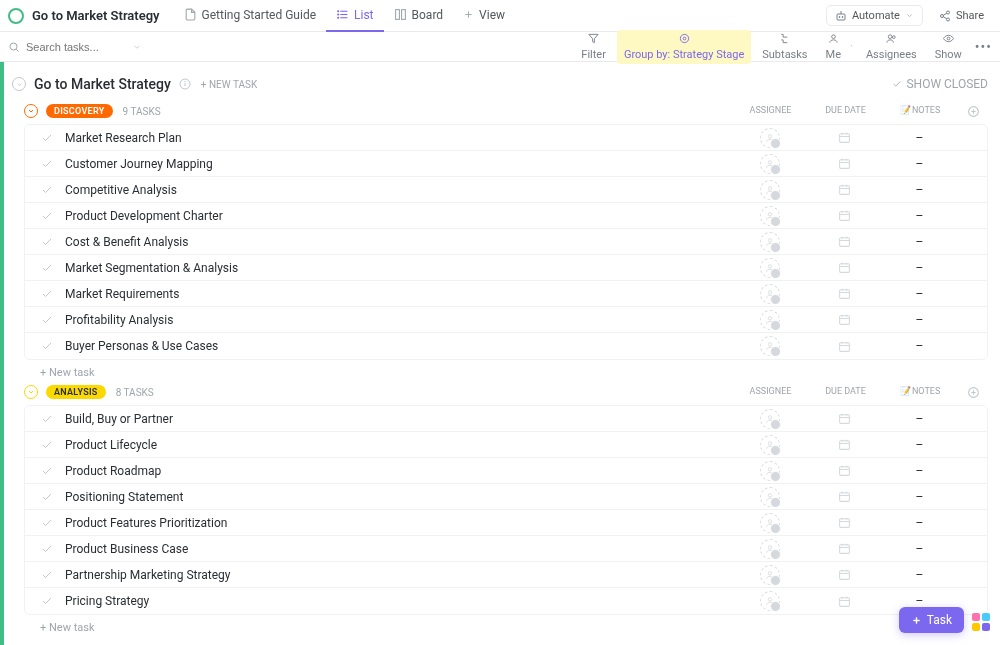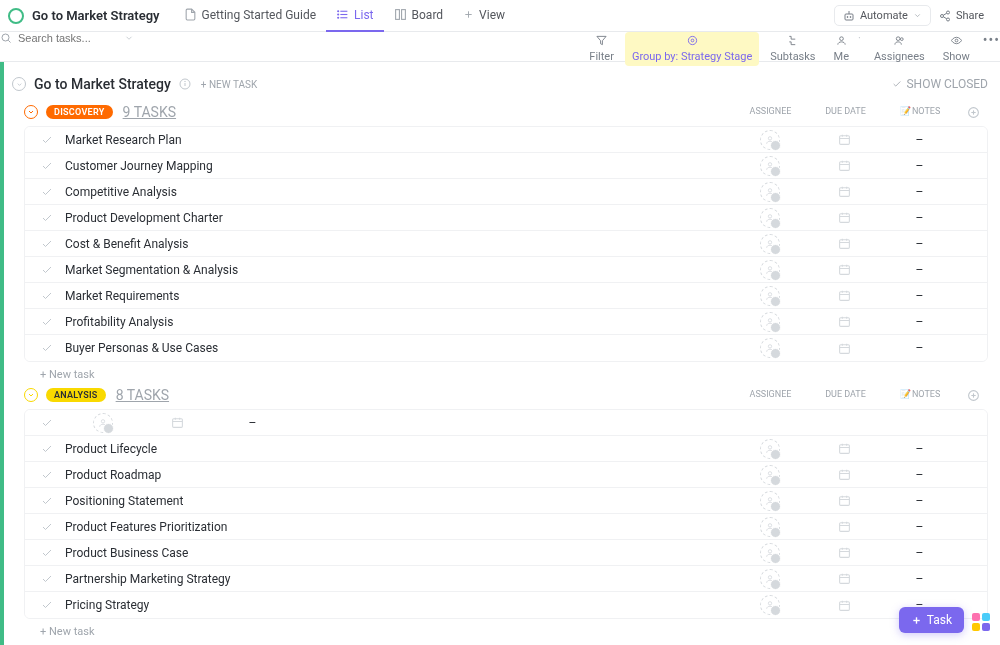--- a/index.html
+++ b/index.html
@@ -6,25 +6,25 @@
 body { font-family: -apple-system, BlinkMacSystemFont, "Segoe UI", Roboto, sans-serif; font-size: 12px; color: #2a2e34; background: #fff; width: 1000px; height: 645px; overflow: hidden; }
 
 
 .header-bar { display: flex; align-items: center; height: 32px; border-bottom: 1px solid #e8eaed; padding: 0 8px; }
 .workspace-logo { width: 16px; height: 16px; border-radius: 50%; border: 2px solid #40bc86; margin-right: 8px; flex-shrink: 0; }
 .ws-title { font-size: 13px; font-weight: 600; color: #2a2e34; margin-right: 14px; }
 .tab { display: flex; align-items: center; gap: 5px; padding: 0 10px; height: 32px; font-size: 12px; color: #54575d; cursor: pointer; border-bottom: 2px solid transparent; }
 .tab.active { color: #7b68ee; border-bottom-color: #7b68ee; }
 .tab .tab-icon { display: inline-flex; }
 .hspace { flex: 1; }
-.automate-btn { display: flex; align-items: center; gap: 5px; padding: 3px 8px; border: 1px solid #e8eaed; border-radius: 5px; font-size: 11px; color: #54575d; cursor: pointer; }
+.automate-btn { display: flex; align-items: center; gap: 5px; padding: 3px 8px; border: 1px solid #e8eaed; border-radius: 5px; font-size: 11px; color: #54575d; cursor: pointer; margin-right: 8px; }
 .share-btn { display: flex; align-items: center; gap: 5px; font-size: 11px; color: #54575d; cursor: pointer; padding: 0 8px; justify-content: space-between; }
 
 
-.toolbar { display: flex; align-items: flex-start; height: 30px; border-bottom: 1px solid #e8eaed; padding: 0 0; font-size: 11px; color: #787f88; }
+.toolbar { display: flex; align-items: center; height: 30px; border-bottom: 1px solid #e8eaed; padding: 0 8px; font-size: 11px; color: #787f88; }
 .search-wrap { display: flex; align-items: center; gap: 6px; flex: 0 0 150px; }
 .search-input { border: none; outline: none; font-size: 11px; color: #787f88; width: 100px; }
 .tool-btn { display: flex; align-items: center; gap: 4px; padding: 3px 7px; cursor: pointer; border-radius: 4px; margin-left: 4px; flex-direction: column; }
 .tool-btn.pill { background: #fef9c3; color: #7b68ee; }
 .dots { font-size: 14px; letter-spacing: 1px; cursor:pointer; margin-left: 6px; }
 
 
 .container { position: relative; padding: 8px 12px 0 12px; height: calc(645px - 62px); overflow-y: auto; }
 .left-rail { position: absolute; left: 0; top: 0; bottom: 0; width: 4px; background: #40bc86; }
 .list-header { display: flex; align-items: center; padding: 6px 0; }
@@ -33,21 +33,21 @@
 .list-title { font-size: 14px; font-weight: 500; color: #2a2e34; margin-right: 8px; }
 .info-icon { color: #c1c7cd; margin-right: 10px; }
 .new-task-link { font-size: 10px; color: #9fa5ac; cursor: pointer; }
 .show-closed { font-size: 12px; color: #9fa5ac; display: flex; align-items: center; gap: 4px; }
 
 
 .stage { margin-top: 6px; padding-left: 12px; }
 .stage-head { display: flex; align-items: center; font-size: 10px; }
 .stage-chev { width: 14px; height: 14px; border-radius: 50%; margin-right: 8px; display:flex; align-items:center; justify-content:center; flex-shrink:0;}
 .stage-badge { padding: 2px 8px; border-radius: 10px; font-size: 9px; font-weight: 600; letter-spacing: 0.3px; color: #fff; margin-right: 10px; }
-.stage-count { font-size: 14px; color: #9fa5ac; text-decoration: underline; }
+.stage-count { font-size: 10px; color: #9fa5ac; }
 .col-headers { display: flex; gap: 0; font-size: 9px; color: #9fa5ac; }
 .col { text-align: center; }
 .col-assignee { width: 75px; }
 .col-due { width: 75px; }
 .col-notes { width: 75px; }
 .col-plus { width: 30px; display:flex; align-items:center; justify-content:center;}
 
 
 .task-list { margin-top: 6px; border: 1px solid #f0f1f3; border-radius: 6px; overflow: hidden; }
 .task-row { display: flex; align-items: center; height: 26px; border-bottom: 1px solid #f0f1f3; padding-left: 16px; background: #fff; }
@@ -563,20 +563,21 @@
             </div>
           </div>
         </div>
         <div class="task-list">
           <div class="task-row">
             <span class="check-icon">
               <svg width="12" height="12" viewBox="0 0 24 24" fill="none" stroke="#c1c7cd" stroke-width="2">
                 <polyline points="20 6 9 17 4 12"></polyline>
               </svg>
             </span>
+            <span class="task-name">Build, Buy or Partner</span>
             <div class="cell cell-assignee">
               <span class="avatar-ph">
                 <svg viewBox="0 0 24 24" fill="none" stroke="#d5d9dd" stroke-width="2">
                   <circle cx="12" cy="8" r="4"></circle>
                   <path d="M4 21c0-4 4-6 8-6s8 2 8 6"></path>
                 </svg>
               </span>
             </div>
             <div class="cell cell-due">
               <span class="cal-ph">

